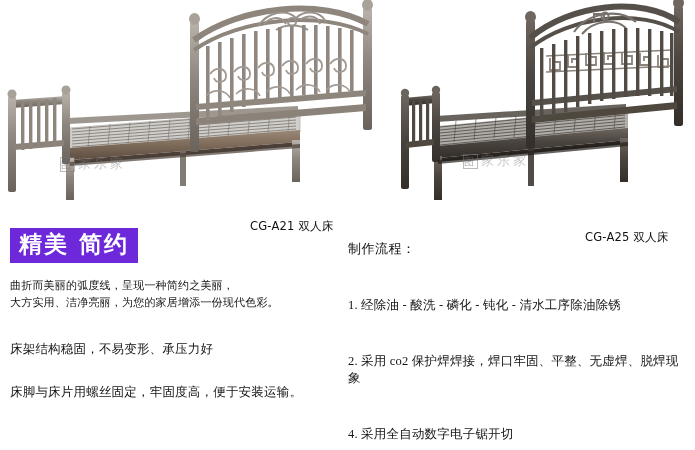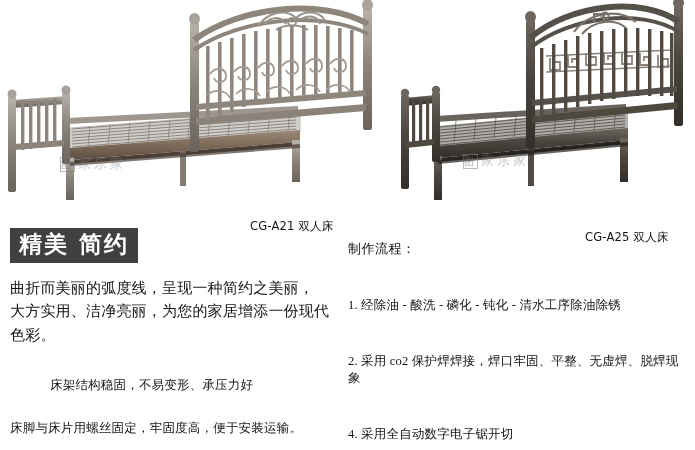--- a/index.html
+++ b/index.html
@@ -62,43 +62,43 @@
 
   
   .left-col {
     position: absolute;
     left: 10px;
     top: 228px;
     width: 330px;
   }
   .badge {
     display: inline-block;
-    background: #404040;
+    background: #6d28d9;
     color: #ffffff;
     font-size: 23px;
     font-weight: bold;
     line-height: 1;
     padding: 5px 9px 7px 9px;
     letter-spacing: 2px;
     white-space: nowrap;
   }
   .para {
-    font-size: 15px;
+    font-size: 11px;
     color: #141414;
     line-height: 1.55;
     margin-top: 14px;
     letter-spacing: 0.2px;
   }
   .para .l2 { display: block; }
   .line {
     font-size: 12.5px;
     color: #141414;
     letter-spacing: 0.2px;
   }
-  .gap1 { margin-top: 30px; margin-left: 40px; }
+  .gap1 { margin-top: 30px; }
   .gap2 { margin-top: 26px; }
 
   
   .right-col {
     position: absolute;
     left: 348px;
     top: 240px;
     width: 340px;
     font-family: Liberation Serif, serif;
   }

